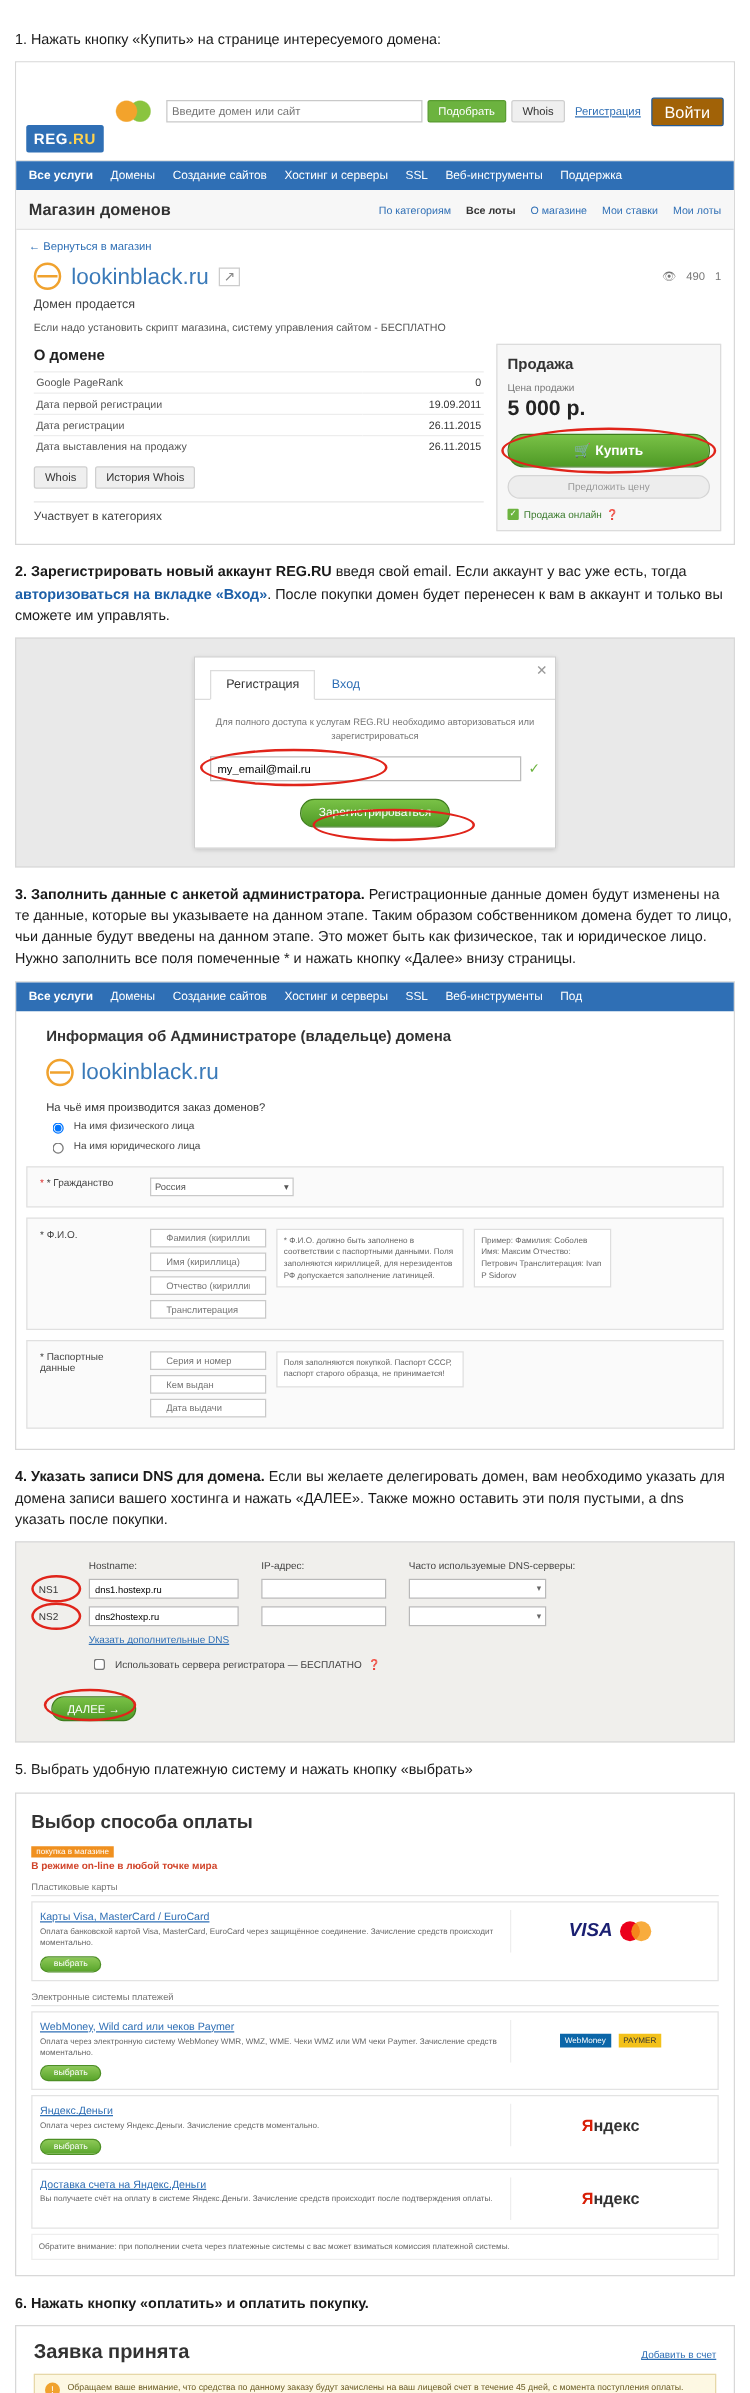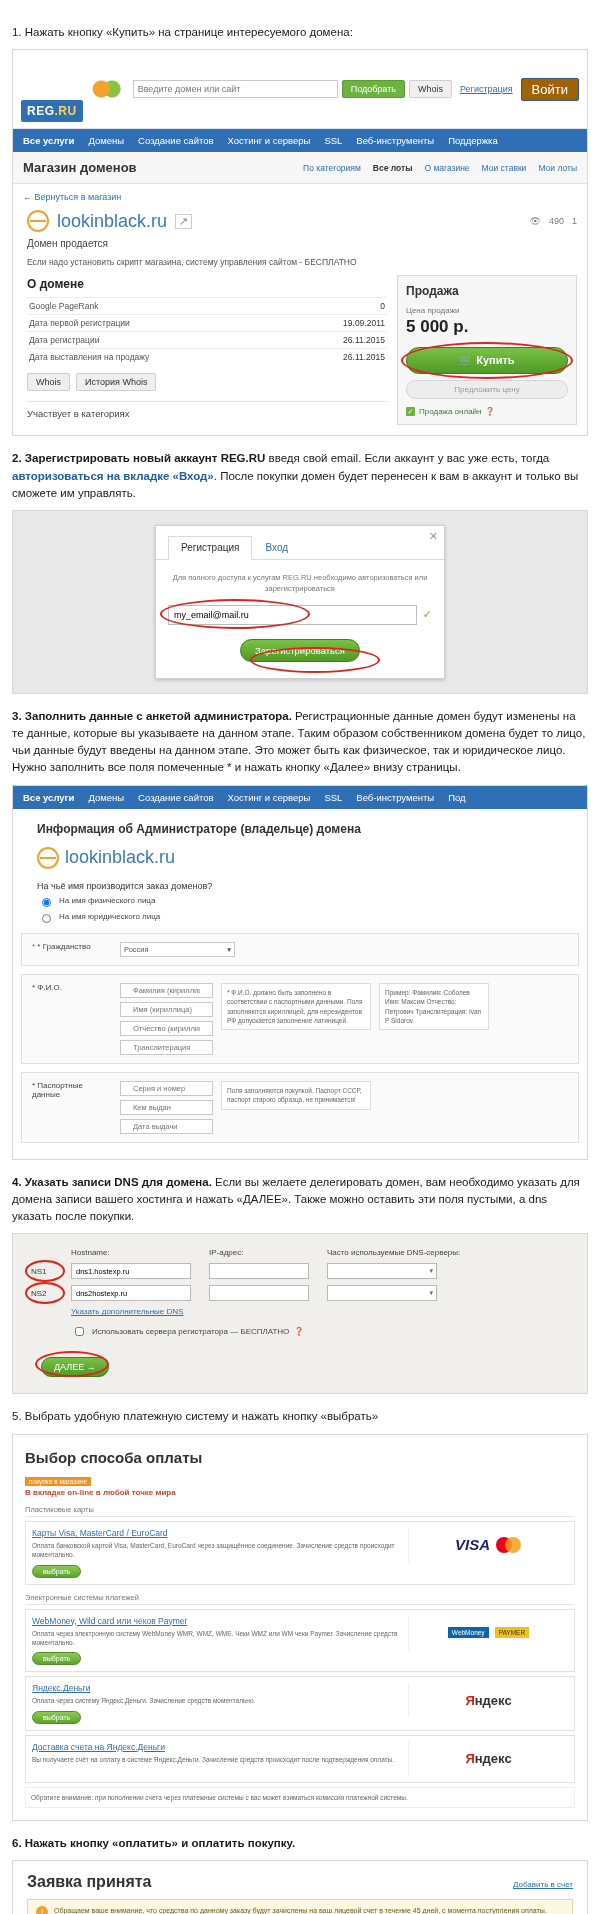--- a/index.html
+++ b/index.html
@@ -395,21 +395,21 @@
       <div class="next-btn">ДАЛЕЕ  →</div>
       <div class="ring" style="left:12px; top:12px; width:74px; height:26px;"></div>
     </div>
   </div>
 
   <p class="step-text">5. Выбрать удобную платежную систему и нажать кнопку «выбрать»</p>
 
   <div class="shot pay-shot">
     <div class="pay-title">Выбор способа оплаты</div>
     <span class="badge-orange">покупка в магазине</span>
-    <div class="pay-sub">В вкладке on-line в любой точке мира</div>
+    <div class="pay-sub">В режиме on-line в любой точке мира</div>
 
     <div class="pay-cat">Пластиковые карты</div>
 
     <div class="pay-row">
       <div class="pay-left">
         <div class="pay-name">Карты Visa, MasterCard / EuroCard</div>
         <div class="pay-desc">Оплата банковской картой Visa, MasterCard, EuroCard через защищённое соединение. Зачисление средств происходит моментально.</div>
         <span class="pay-select">выбрать</span>
       </div>
       <div class="pay-right">

